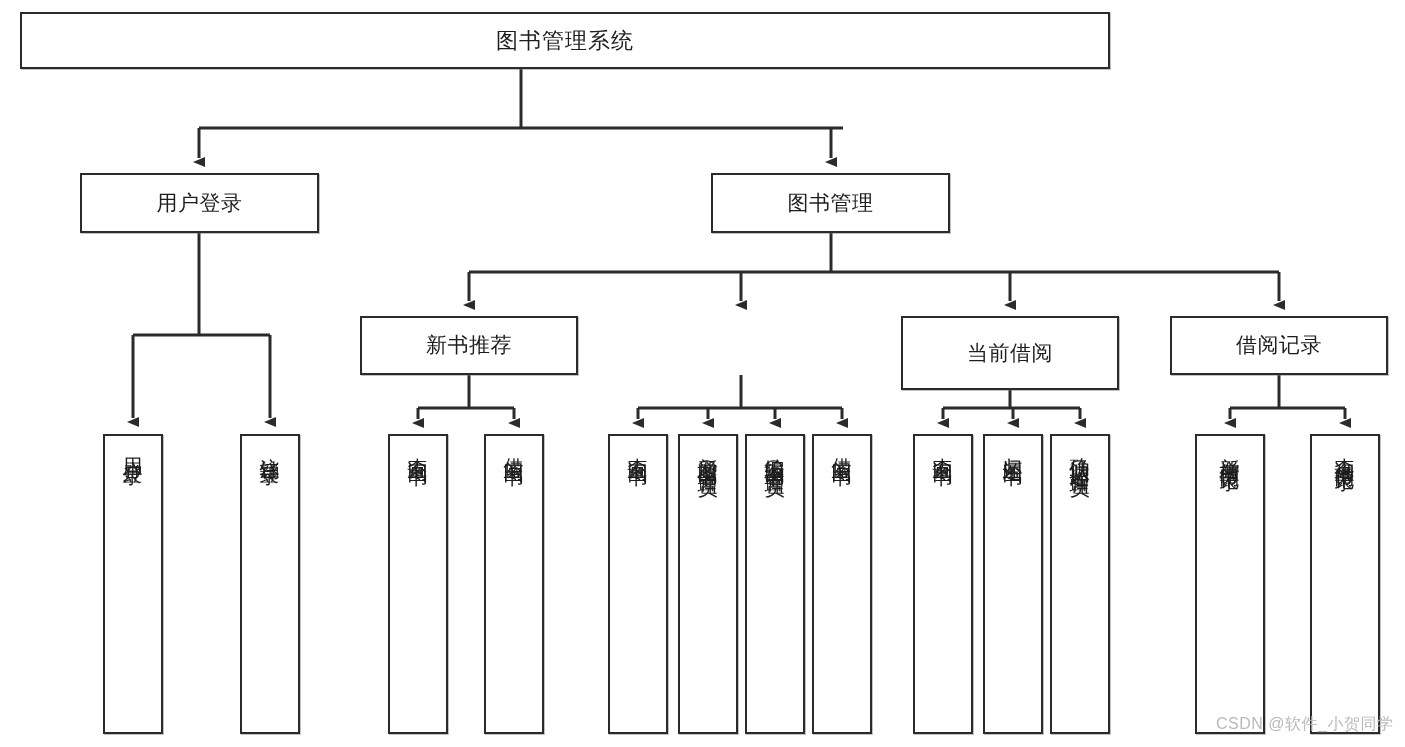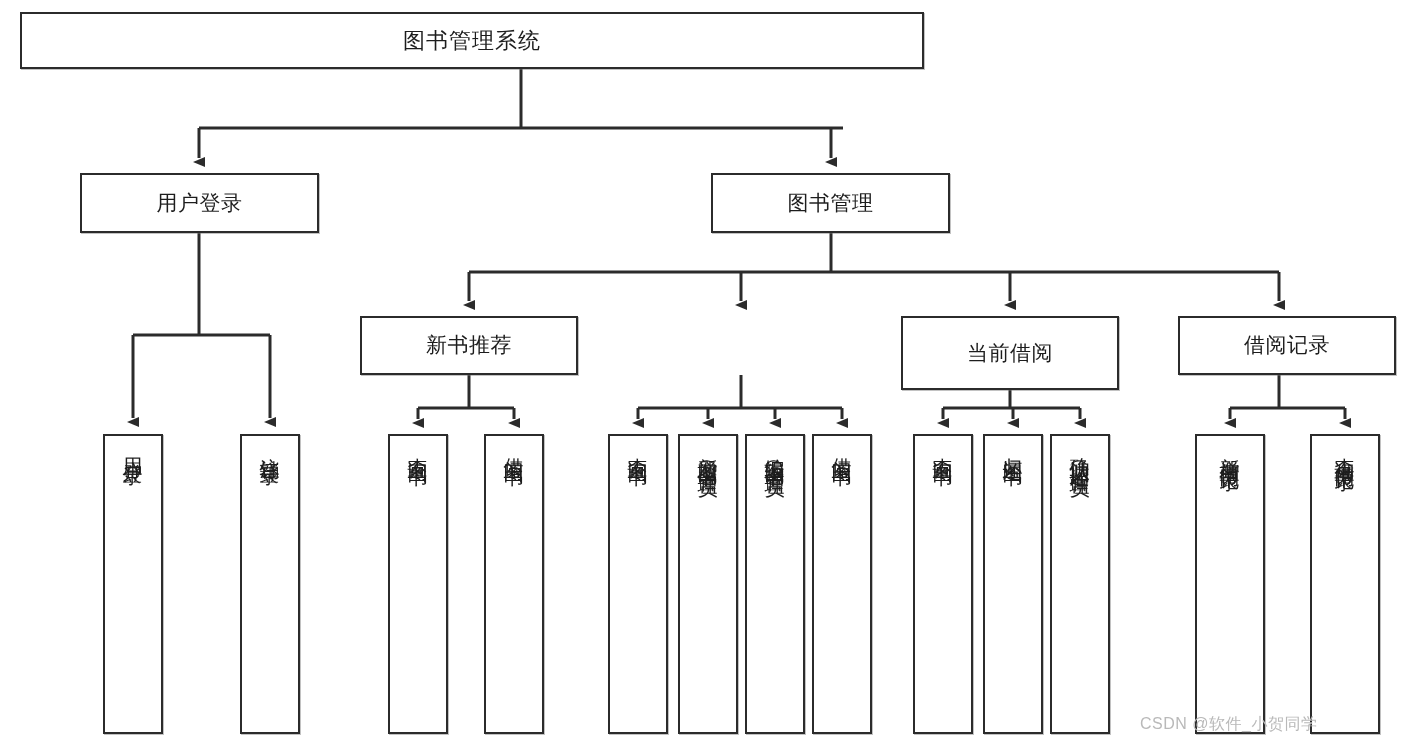--- a/index.html
+++ b/index.html
@@ -58,21 +58,21 @@
   }
   .node.v .lbl {
     writing-mode: vertical-rl;
     text-orientation: upright;
     font-size: 20px;
     letter-spacing: 3px;
     line-height: 1;
   }
   .watermark {
     position: absolute;
-    left: 1140px;
+    left: 1216px;
     top: 714px;
     font-size: 16px;
     color: #b9b9b9;
     letter-spacing: 0.5px;
     white-space: nowrap;
     user-select: none;
     text-align: center;
   }
 </style>
 </head>
@@ -123,38 +123,38 @@
       <path d="M 1013 408 L 1013 419" marker-end="url(#arrow)"></path>
       <path d="M 1080 408 L 1080 419" marker-end="url(#arrow)"></path>
 
       <path d="M 1279 375 L 1279 408"></path>
       <path d="M 1230 408 L 1345 408"></path>
       <path d="M 1230 408 L 1230 419" marker-end="url(#arrow)"></path>
       <path d="M 1345 408 L 1345 419" marker-end="url(#arrow)"></path>
     </g>
   </svg>
 
-  <div class="node h root" style="left:20px; top:12px; width:904px; height:57px;">
+  <div class="node h root" style="left:20px; top:12px; width:1090px; height:57px;">
     <span class="lbl">图书管理系统</span>
   </div>
 
   <div class="node h" style="left:80px; top:173px; width:239px; height:60px;">
     <span class="lbl">用户登录</span>
   </div>
   <div class="node h" style="left:711px; top:173px; width:239px; height:60px;">
     <span class="lbl">图书管理</span>
   </div>
 
   <div class="node h" style="left:360px; top:316px; width:218px; height:59px;">
     <span class="lbl">新书推荐</span>
   </div>
   <div class="node h" style="left:901px; top:316px; width:218px; height:74px;">
     <span class="lbl">当前借阅</span>
   </div>
-  <div class="node h" style="left:1170px; top:316px; width:218px; height:59px;margin-left:8px;">
+  <div class="node h" style="left:1170px; top:316px; width:218px; height:59px;">
     <span class="lbl">借阅记录</span>
   </div>
 
   <div class="node v" style="left:103px; top:434px; width:60px; height:300px;">
     <span class="lbl">用户登录</span>
   </div>
   <div class="node v" style="left:240px; top:434px; width:60px; height:300px;">
     <span class="lbl">注销登录</span>
   </div>
 

